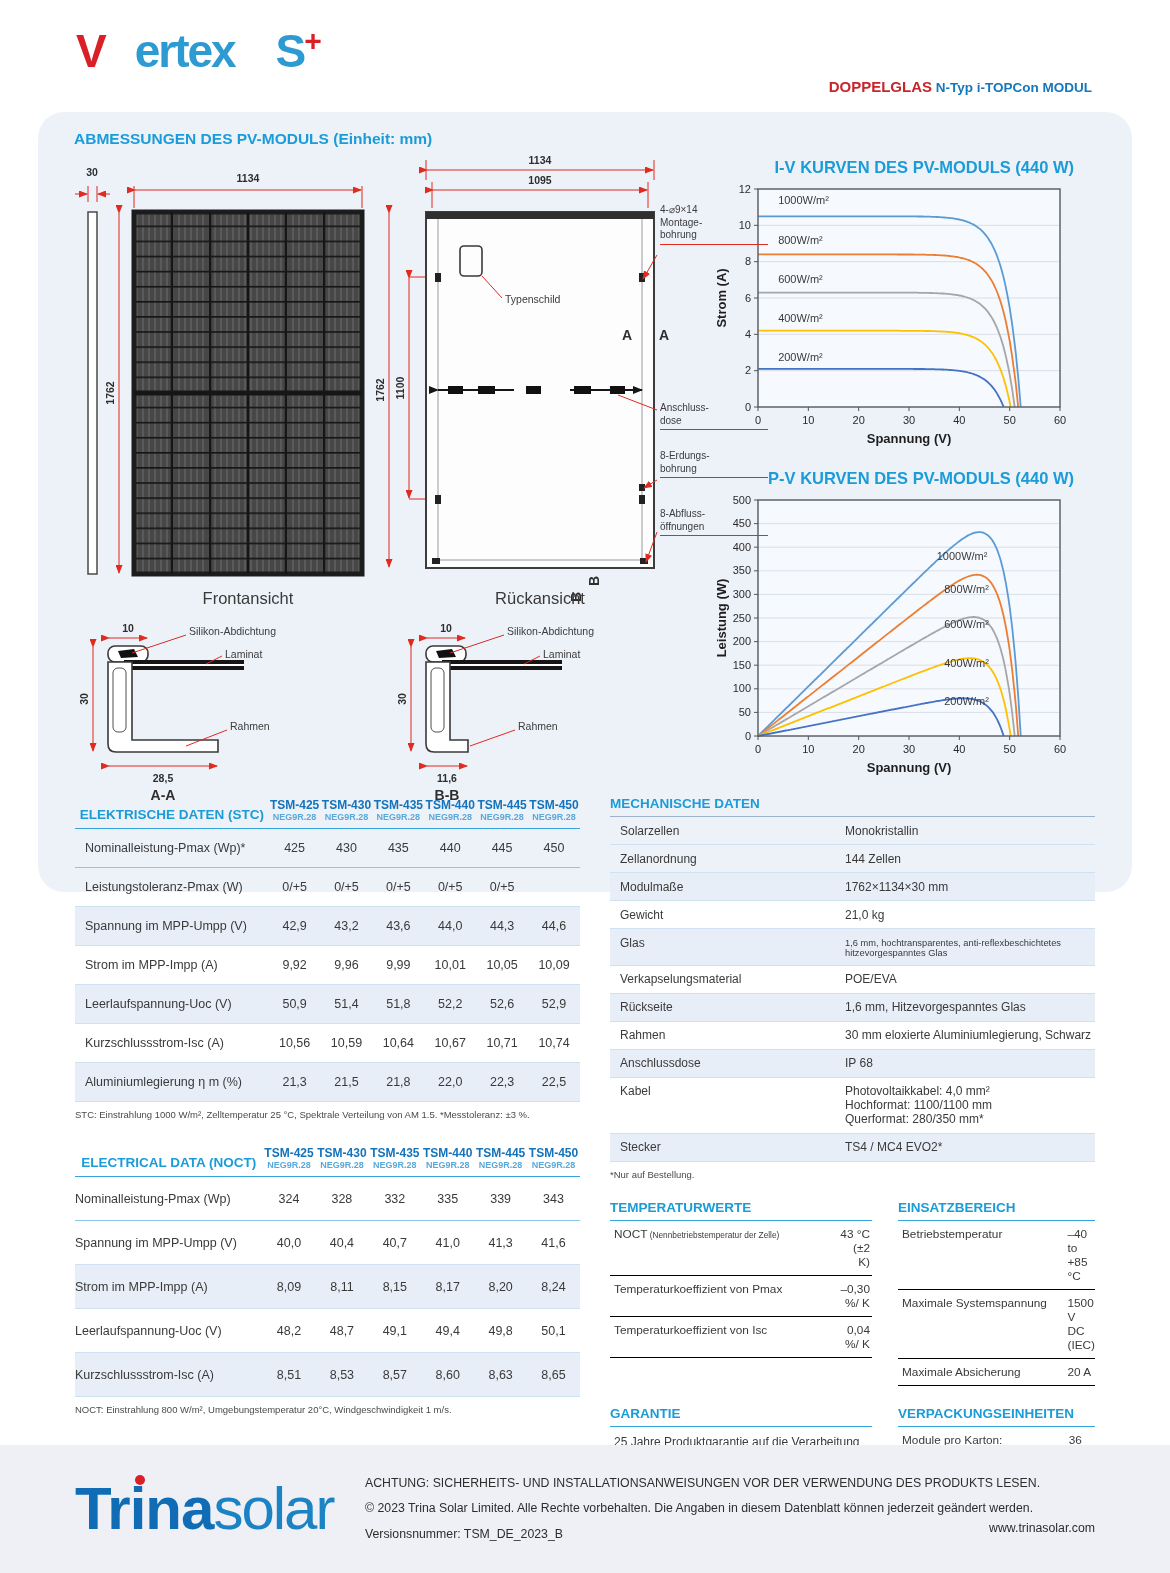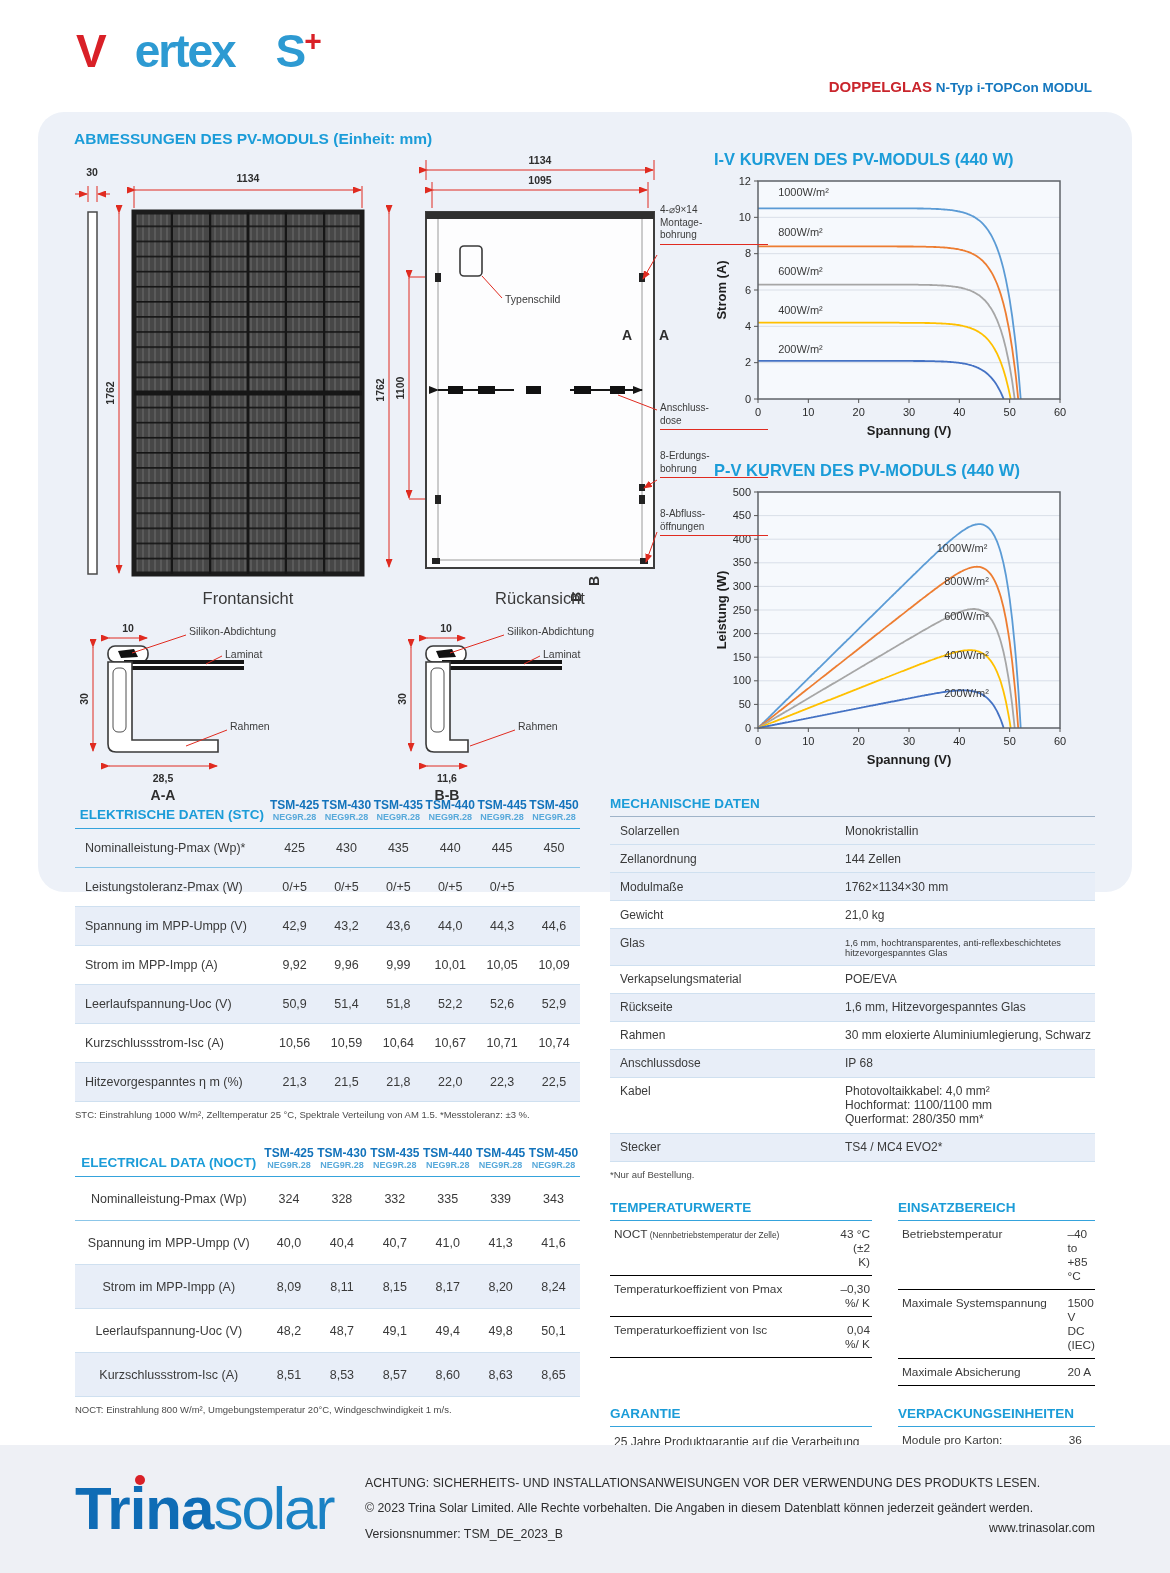--- a/index.html
+++ b/index.html
@@ -30,35 +30,35 @@
   .back-block { width:330px; position:relative; }
   .bv-label { position:absolute; width:108px; font-size:10px; line-height:1.25; color:#3c3c3c;
     white-space:pre-line; border-bottom:1.2px solid #e02b20; padding-bottom:2px; }
   .draw-row2 { display:flex; margin-top:-4px; }
   svg text { font-family:"Liberation Sans", sans-serif; }
   .dimtxt { font-size:10.5px; fill:#2e2e2e; }
   .lbltxt { font-size:10.5px; fill:#3c3c3c; }
   .caption { font-size:16.5px; fill:#3a3a3a; }
   .sectxt  { font-size:14px; font-weight:bold; fill:#2e2e2e; }
   
-  .chart-title { color:#1b9cd8; font-weight:bold; font-size:16.5px; text-align:left; margin:0 0 2px; }
+  .chart-title { color:#1b9cd8; font-weight:bold; font-size:16.5px; text-align:right; margin:8px 0 2px; }
   
   .tables { position:absolute; left:75px; right:75px; top:796px; display:flex; }
   .tcol-left { width:505px; margin-right:30px; }
   .tcol-right { flex:1; }
   table.spec { width:100%; border-collapse:collapse; font-size:12.5px; color:#3a3a3a; }
   table.spec th { text-align:center; vertical-align:bottom; padding:2px 0 6px; border-bottom:1.5px solid #35a3dc; }
   th.t-title { text-align:left; color:#1b9cd8; font-size:13.5px; font-weight:bold; }
   .mname { color:#1373bb; font-weight:bold; font-size:12px; }
   .msub  { color:#58a9da; font-size:9px; }
   table.spec td { padding:12px 0; text-align:center; border-bottom:1px solid #cfe0f0; }
   table.spec tr.first td { border-bottom:1.5px solid #8cc6e8; }
   table.spec td.rlabel { text-align:left; padding-left:10px; }
   table.spec tr.shade { background:#e8eef8; }
-  table.spec.noct td { padding:14.5px 0;text-align:center; }
+  table.spec.noct td { padding:14.5px 0; }
   .fn { font-size:9.5px; color:#4a4a4a; margin:7px 0 24px; }
   .sec-title { color:#1b9cd8; font-weight:bold; font-size:13.5px; padding-bottom:5px; border-bottom:1.5px solid #35a3dc; }
   table.kv { width:100%; border-collapse:collapse; font-size:12px; color:#3a3a3a; }
   table.kv td { padding:6.5px 0 6.5px 10px; border-bottom:1px solid #cfe0f0; vertical-align:top; text-align:left; }
   table.kv td.k { width:225px; padding-left:10px; }
   table.kv tr.shade { background:#e8eef8; }
   table.kv td .pre { white-space:pre-line; }
   table.kv td.vsmall { font-size:9.3px; padding-top:9px; }
   table.kv.tight td { padding:6px 0 6px 4px; font-size:11.8px; border-bottom:1px solid #000000; }
   table.kv .small { font-size:8.3px; }
@@ -462,21 +462,21 @@
             <tr>
               <td class="rlabel">Kurzschlussstrom-Isc (A)</td>
               <td>10,56</td>
               <td>10,59</td>
               <td>10,64</td>
               <td>10,67</td>
               <td>10,71</td>
               <td>10,74</td>
             </tr>
             <tr class="shade">
-              <td class="rlabel">Hitzevorgespanntes η m (%)</td>
+              <td class="rlabel">Aluminiumlegierung η m (%)</td>
               <td>21,3</td>
               <td>21,5</td>
               <td>21,8</td>
               <td>22,0</td>
               <td>22,3</td>
               <td>22,5</td>
             </tr>
           </tbody>
         </table>
       </div>

